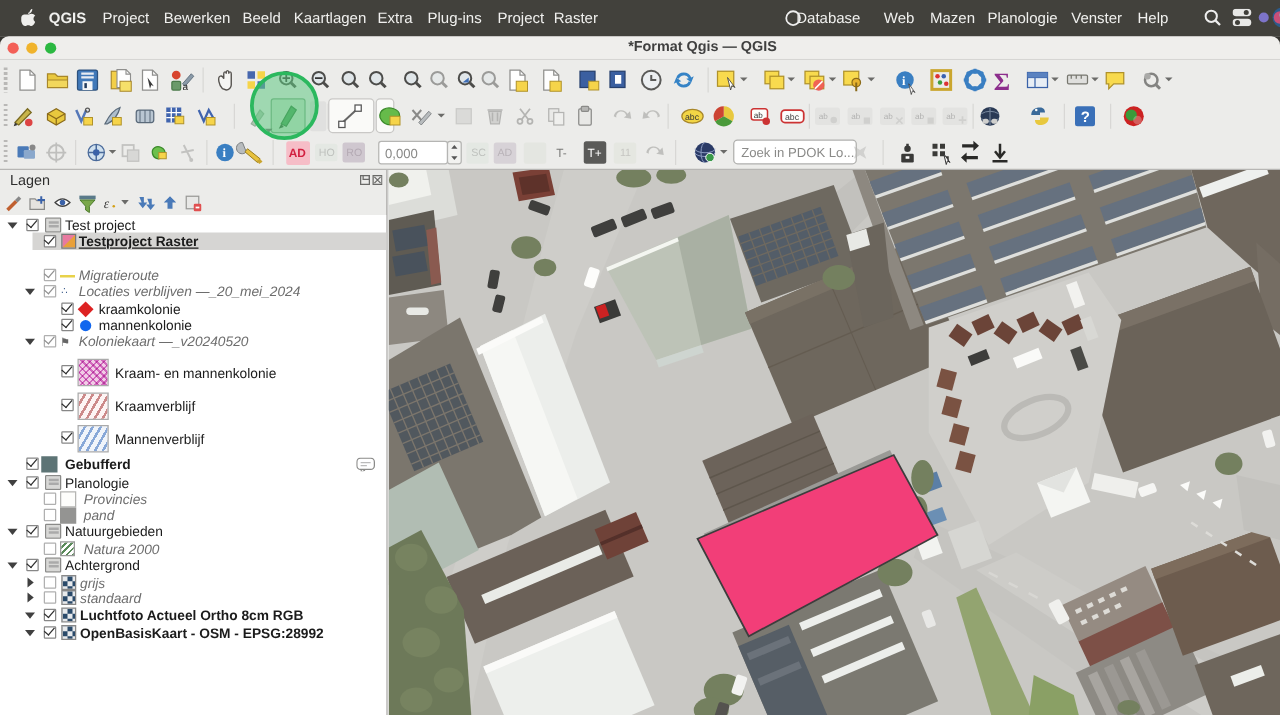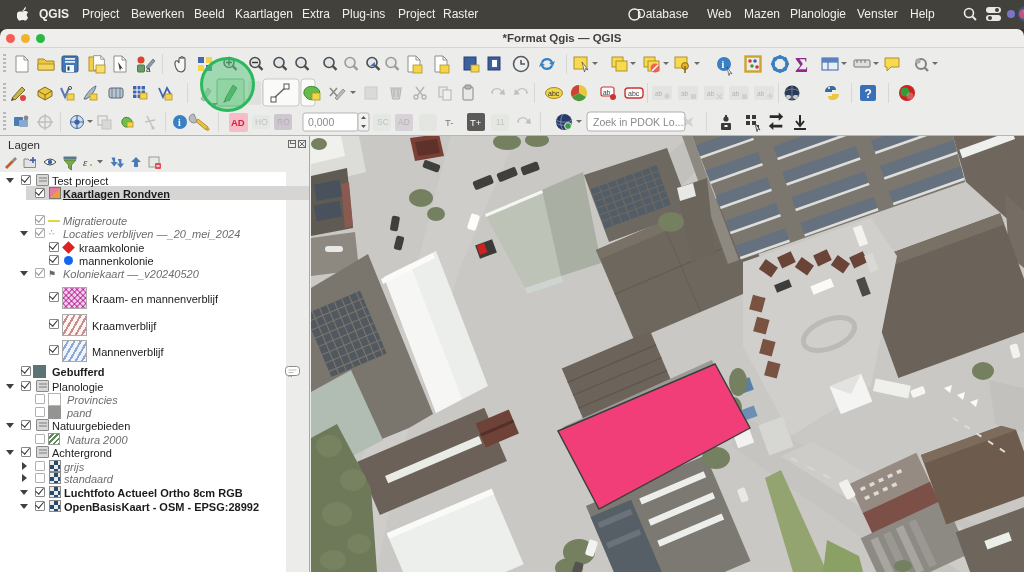--- a/index.html
+++ b/index.html
@@ -9,21 +9,21 @@
 #menubar .mi{position:absolute;top:7px;white-space:nowrap}
 
 #titlebar{left:0;top:29px;width:1024px;height:19px;background:#efeeec;border-bottom:1px solid #d6d5d3;border-radius:7px 7px 0 0}
 #darkcorner{left:0;top:29px;width:1024px;height:10px;background:#34332f}
 .tl{position:absolute;top:34.3px;width:9px;height:9px;border-radius:50%}
 #title{position:absolute;top:32px;left:462px;width:200px;text-align:center;font-size:11.5px;font-weight:bold;color:#3f3f3f}
 
 #tb{left:0;top:48px;width:1024px;height:88px;background:#ececea;border-bottom:1px solid #b7b6b4}
 
 #panel{left:0;top:136px;width:310px;height:436px;background:#ececea;border-right:1px solid #a9a8a6}
-#ptree{position:absolute;left:0;top:36px;width:286px;height:400px;background:#ffffff}
+#ptree{position:absolute;left:0;top:36px;width:309px;height:400px;background:#ffffff}
 .row{position:absolute;left:0;width:309px;height:14px;font-size:11px;color:#1b1b1b;white-space:nowrap}
 .row span{position:absolute;top:0;line-height:14px}
 .cb{position:absolute;width:10px;height:10px;top:1px;background:#fff;border:1px solid #878787;border-radius:1px}
 .cb.ck::after{content:"";position:absolute;left:1px;top:-2px;width:4px;height:7px;border:solid #2e2e2e;border-width:0 1.6px 1.6px 0;transform:rotate(40deg)}
 .cb.pale{border-color:#b0b0b0}
 .cb.pale::after{border-color:#8f8f8f}
 .arr{position:absolute;top:3.5px;width:0;height:0;border-left:4px solid transparent;border-right:4px solid transparent;border-top:5px solid #404040}
 .arrR{position:absolute;top:2px;width:0;height:0;border-top:4px solid transparent;border-bottom:4px solid transparent;border-left:5px solid #404040}
 .it{font-style:italic;color:#6d6d6d}
 .bold{font-weight:bold}
@@ -602,21 +602,21 @@
 
     <div class="row" style="top:2px">
           <i class="arr" style="left:6px"></i>
           <i class="cb ck" style="left:21px"></i>
           <span style="left:36px" class="gicon"></span>
           <span style="left:52px">Test project</span>
         </div>
     <div class="row" style="top:15px">
           <i class="cb ck" style="left:35px"></i>
           <span style="left:49px" class="licon" id="ic-rond"></span>
-          <span style="left:63px" class="bold"><u>Kaartlagen Rondven</u></span>
+          <span style="left:63px" class="bold"><u>Testproject Raster</u></span>
         </div>
     <div class="row" style="top:42px">
           <i class="cb ck pale" style="left:35px"></i>
           <span style="left:48px;top:6px;width:12px;height:2px;background:#e8d24a"></span>
           <span style="left:63px" class="it">Migratieroute</span>
         </div>
     <div class="row" style="top:55px">
           <i class="arr" style="left:20px"></i>
           <i class="cb ck pale" style="left:35px"></i>
           <span style="left:49px;color:#3a5a8a;font-size:8px;top:-1px">∴</span>
@@ -634,21 +634,21 @@
         </div>
     <div class="row" style="top:95px">
           <i class="arr" style="left:20px"></i>
           <i class="cb ck pale" style="left:35px"></i>
           <span style="left:48px;font-size:9px;color:#666">⚑</span>
           <span style="left:63px" class="it">Koloniekaart —_v20240520</span>
         </div>
     <div class="row" style="top:113px;height:27px">
           <i class="cb ck" style="left:49px;top:7px"></i>
           <span style="left:62px;top:2px" class="sw" id="sw1"></span>
-          <span style="left:92px;top:7px">Kraam- en mannenverblijf</span>
+          <span style="left:92px;top:7px">Kraam- en mannenkolonie</span>
         </div>
     <div class="row" style="top:140px;height:27px">
           <i class="cb ck" style="left:49px;top:7px"></i>
           <span style="left:62px;top:2px" class="sw" id="sw2"></span>
           <span style="left:92px;top:7px">Kraamverblijf</span>
         </div>
     <div class="row" style="top:166px;height:27px">
           <i class="cb ck" style="left:49px;top:7px"></i>
           <span style="left:62px;top:2px" class="sw" id="sw3"></span>
           <span style="left:92px;top:7px">Mannenverblijf</span>

